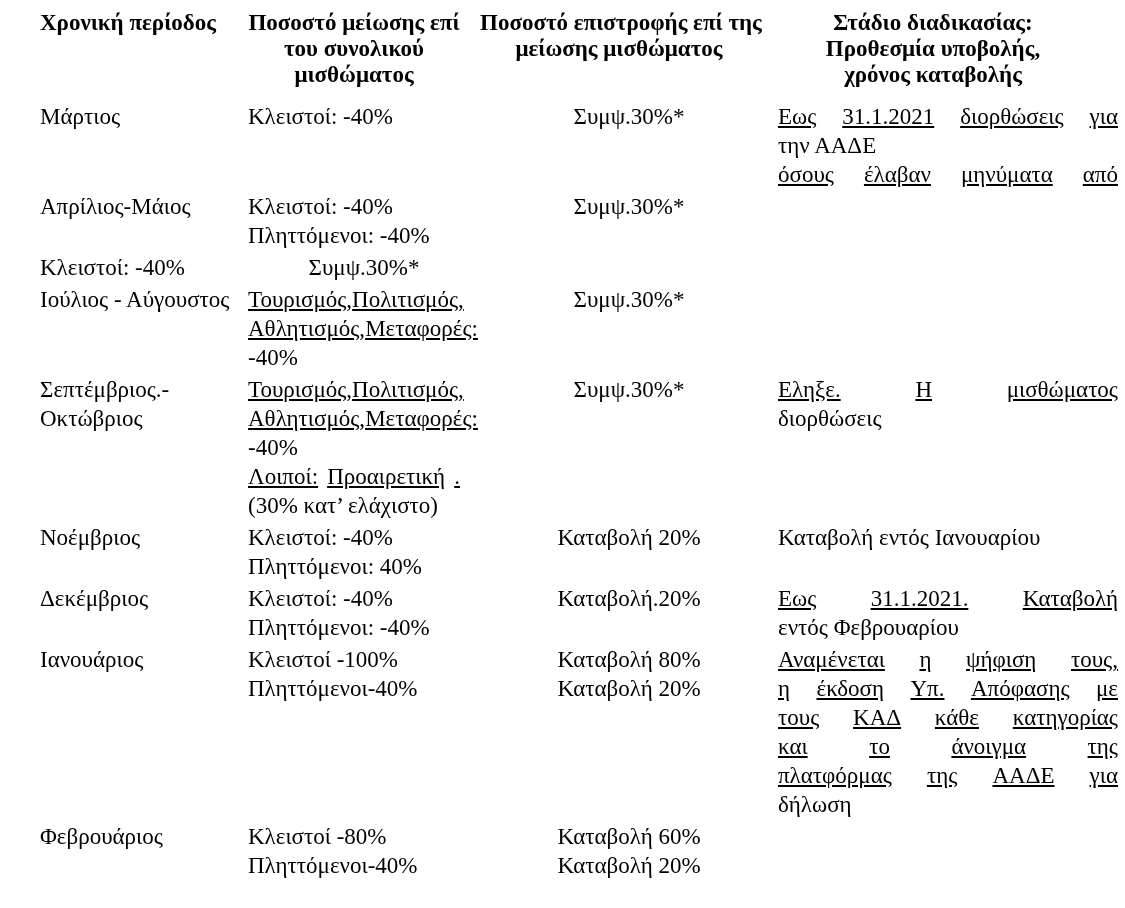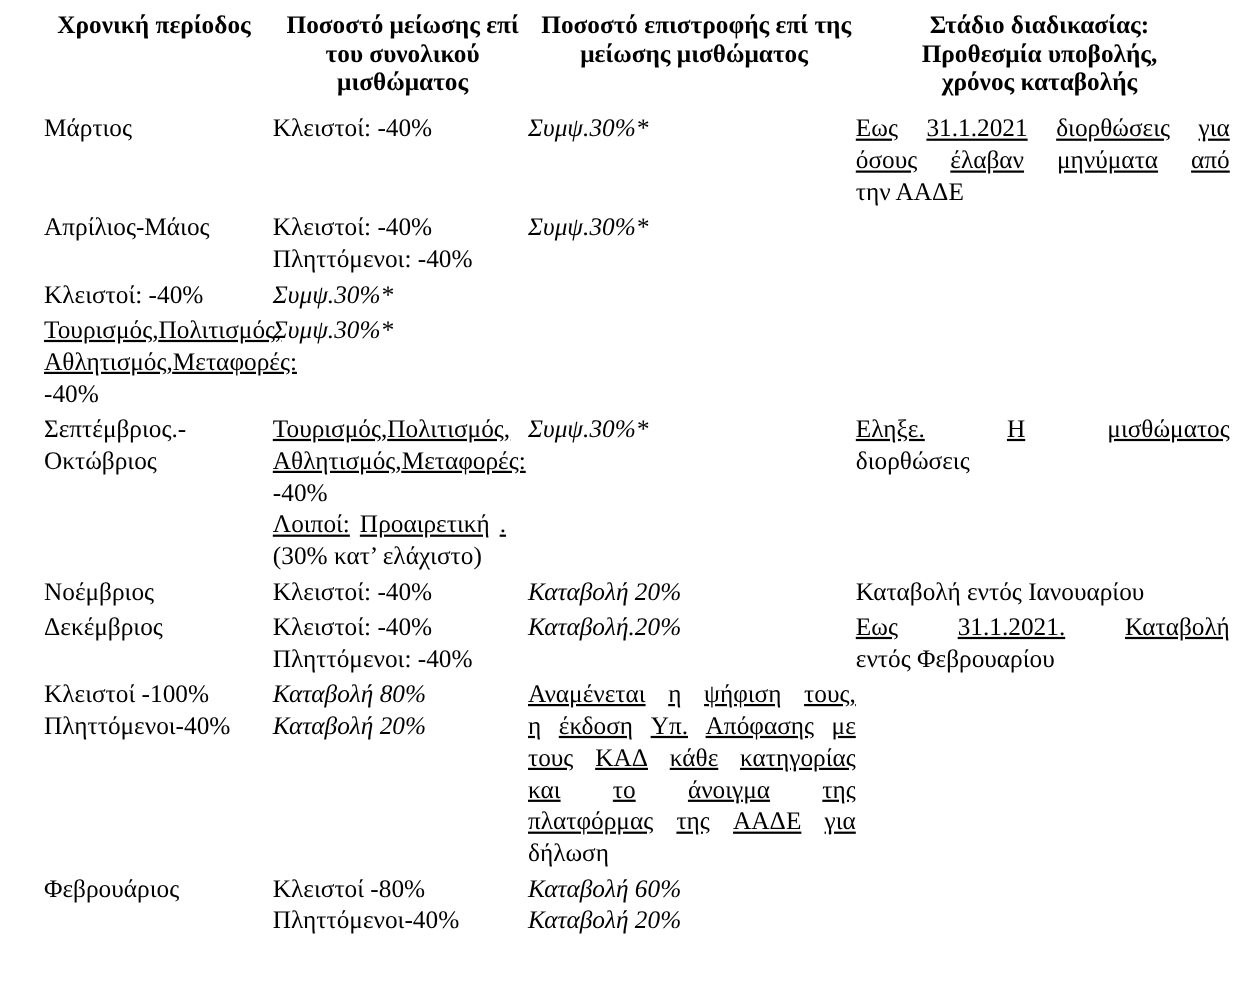--- a/index.html
+++ b/index.html
@@ -21,21 +21,21 @@
     position: absolute;
     top: 10px;
     left: 40px;
     width: 1078px;
   }
   .thead, .trow {
     display: grid;
     grid-template-columns: 208px 232px 298px 340px;
   }
   
-  .thead { padding-bottom: 14px; margin-left: 12px; }
+  .thead { padding-bottom: 14px; }
   .hcell {
     font-weight: bold;
     text-align: center;
     line-height: 26px;
     white-space: pre; 
   }
   .hcell.h1 { padding-right: 36px; }
   .hcell.h2 { padding-right: 20px; }
   .hcell.h3 { padding-right: 20px; }
   .hcell.h4 { padding-right: 30px; }
@@ -43,21 +43,21 @@
   .cell { padding-bottom: 3px; }
   .cell.c1 { padding-right: 10px; }
   .cell.c2 { padding-right: 20px; }
   .cell.c3 { }
   .cell.c4 { }
   .line {
     line-height: 29px;
     white-space: nowrap;
     text-align: left;
   }
-  .line.center { text-align: left; white-space: nowrap; font-style: italic; }
+  .line.center { text-align: center; white-space: nowrap; }
   
   .line.jline {
     display: flex;
     justify-content: space-between;
     white-space: normal;
   }
   .line.jline span { white-space: nowrap; text-decoration: underline; }
 </style>
 </head>
 <body>
@@ -86,27 +86,27 @@
           <div class="cell c3">
             <div class="line center">Συμψ.30%*</div>
           </div>
           <div class="cell c4">
             <div class="line jline">
               <span>Εως</span>
               <span>31.1.2021</span>
               <span>διορθώσεις</span>
               <span>για</span>
             </div>
+            <div class="line">την ΑΑΔΕ</div>
             <div class="line jline">
               <span>όσους</span>
               <span>έλαβαν</span>
               <span>μηνύματα</span>
               <span>από</span>
             </div>
-            <div class="line">την ΑΑΔΕ</div>
           </div>
         </div>
         <div class="trow">
           <div class="cell c1">
             <div class="line">Απρίλιος-Μάιος</div>
           </div>
           <div class="cell c2">
             <div class="line">Κλειστοί: -40%</div>
             <div class="line">Πληττόμενοι: -40%</div>
           </div>
@@ -118,20 +118,23 @@
         <div class="trow">
           <div class="cell c2">
             <div class="line">Κλειστοί: -40%</div>
           </div>
           <div class="cell c3">
             <div class="line center">Συμψ.30%*</div>
           </div>
           <div class="cell c4"></div>
         </div>
         <div class="trow">
+          <div class="cell c1">
+            <div class="line">Ιούλιος - Αύγουστος</div>
+          </div>
           <div class="cell c2">
             <div class="line jline">
               <span>Τουρισμός,</span>
               <span>Πολιτισμός,</span>
             </div>
             <div class="line jline">
               <span>Αθλητισμός,</span>
               <span>Μεταφορές:</span>
             </div>
             <div class="line">-40%</div>
@@ -174,20 +177,21 @@
             </div>
             <div class="line">διορθώσεις</div>
           </div>
         </div>
         <div class="trow">
           <div class="cell c1">
             <div class="line">Νοέμβριος</div>
           </div>
           <div class="cell c2">
             <div class="line">Κλειστοί: -40%</div>
+            <div class="line">Πληττόμενοι: 40%</div>
           </div>
           <div class="cell c3">
             <div class="line center">Καταβολή 20%</div>
           </div>
           <div class="cell c4">
             <div class="line">Καταβολή εντός Ιανουαρίου</div>
           </div>
         </div>
         <div class="trow">
           <div class="cell c1">
@@ -203,20 +207,23 @@
           <div class="cell c4">
             <div class="line jline">
               <span>Εως</span>
               <span>31.1.2021.</span>
               <span>Καταβολή</span>
             </div>
             <div class="line">εντός Φεβρουαρίου</div>
           </div>
         </div>
         <div class="trow">
+          <div class="cell c1">
+            <div class="line">Ιανουάριος</div>
+          </div>
           <div class="cell c2">
             <div class="line">Κλειστοί -100%</div>
             <div class="line">Πληττόμενοι-40%</div>
           </div>
           <div class="cell c3">
             <div class="line center">Καταβολή 80%</div>
             <div class="line center">Καταβολή 20%</div>
           </div>
           <div class="cell c4">
             <div class="line jline">

